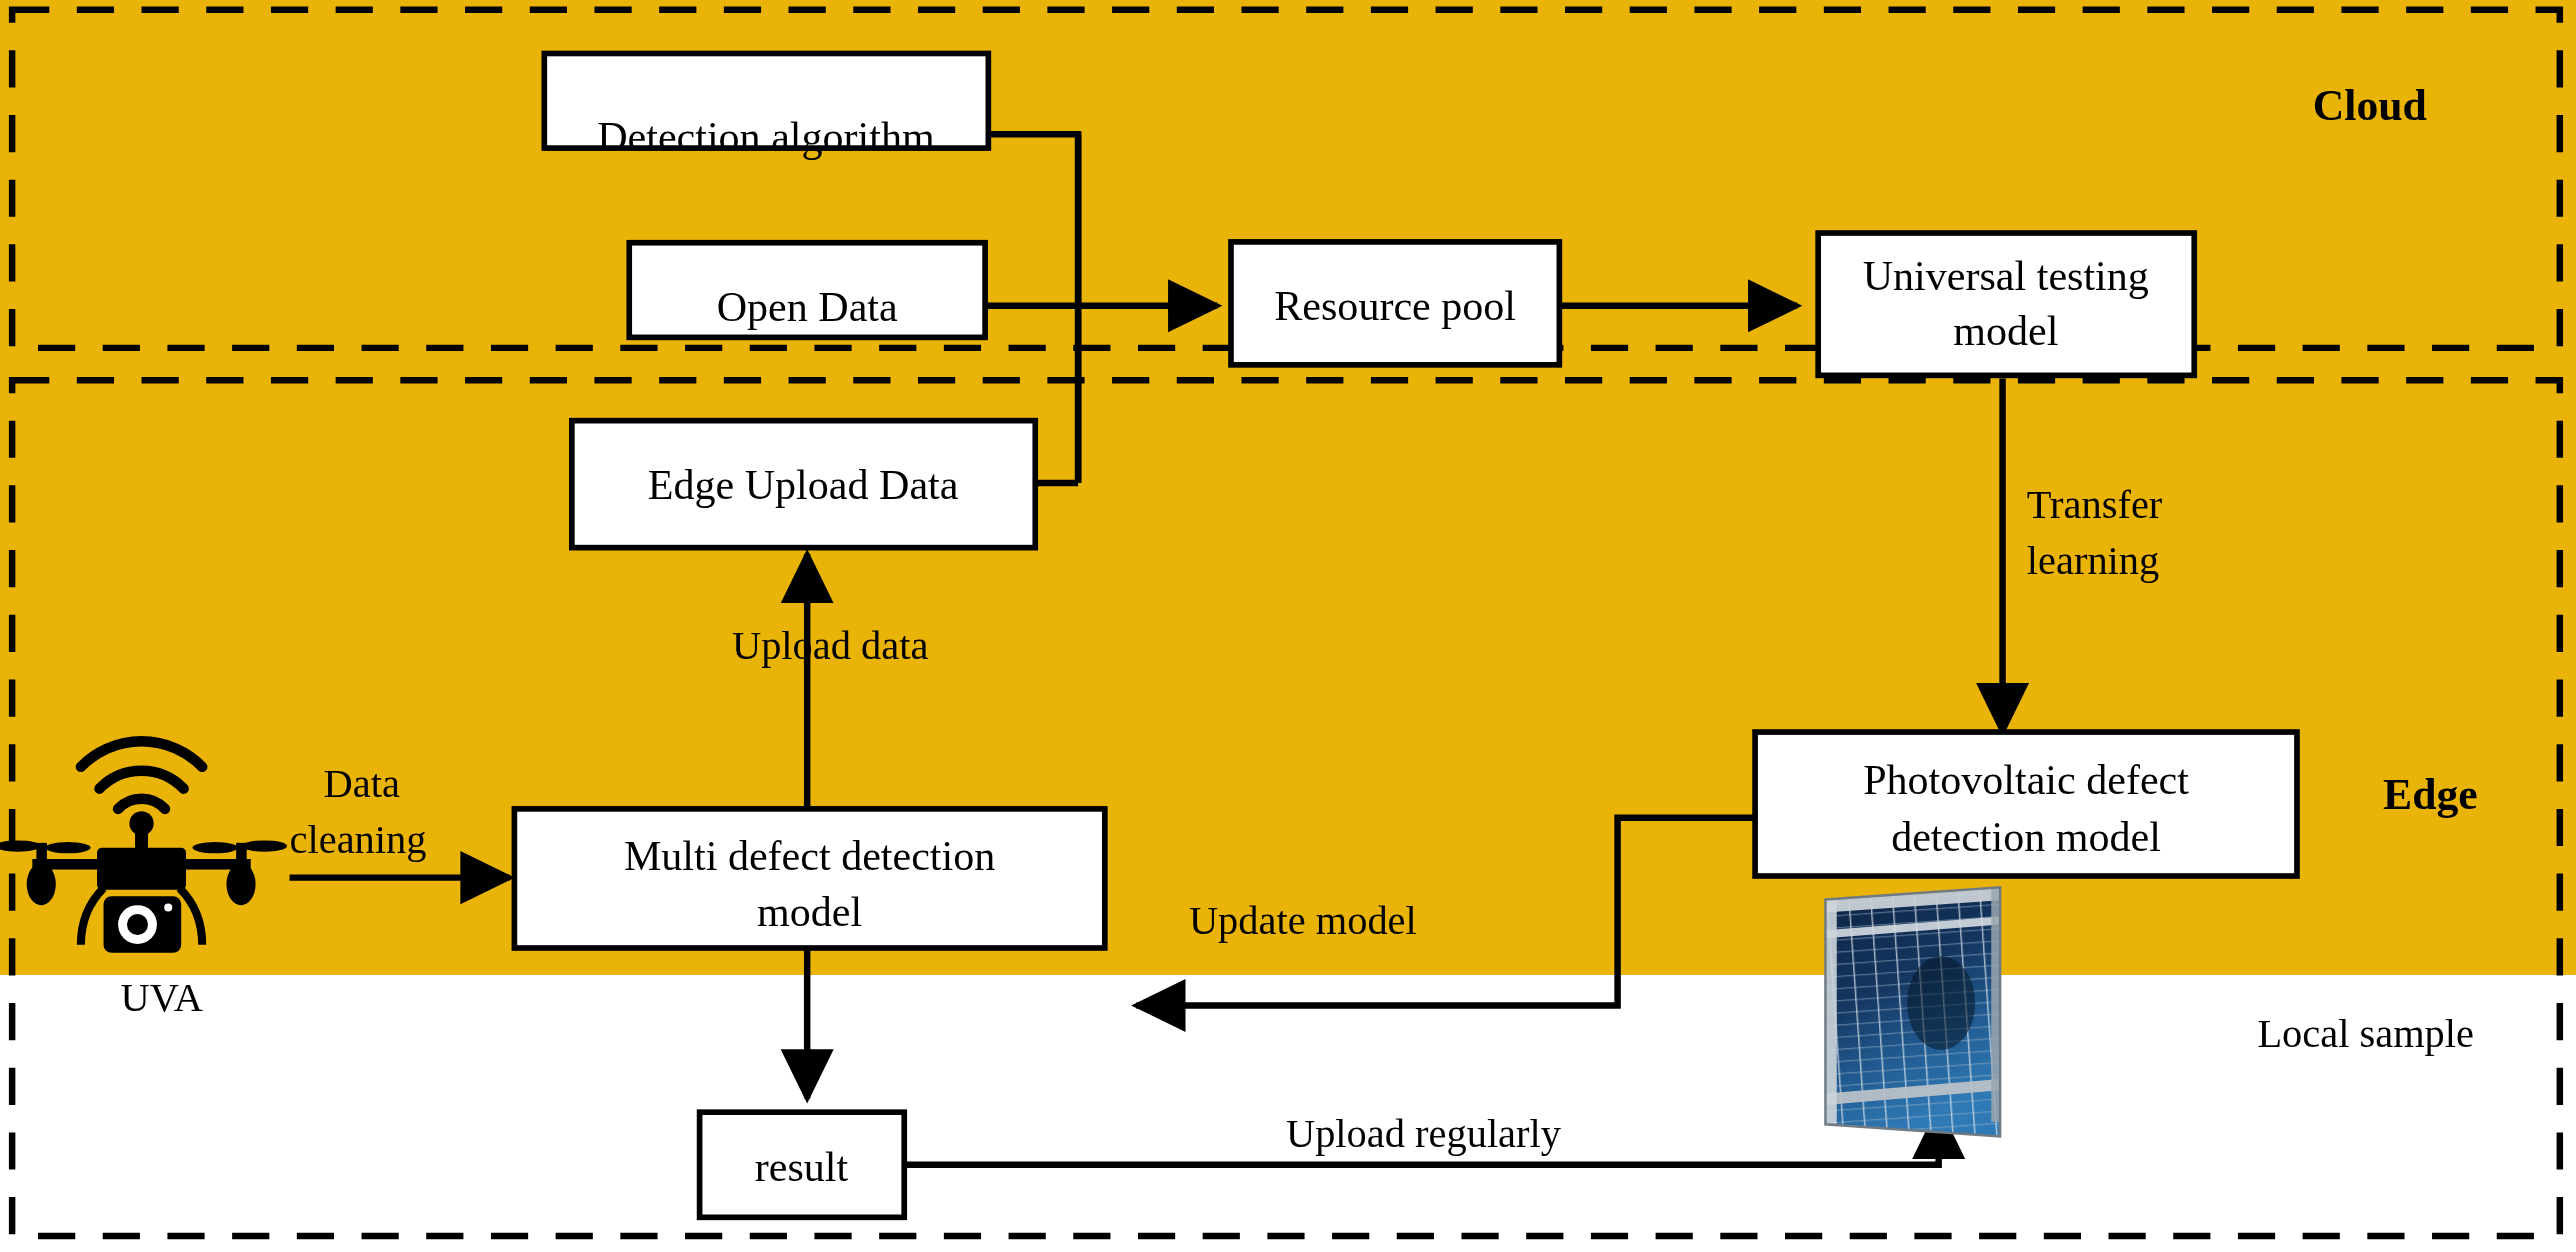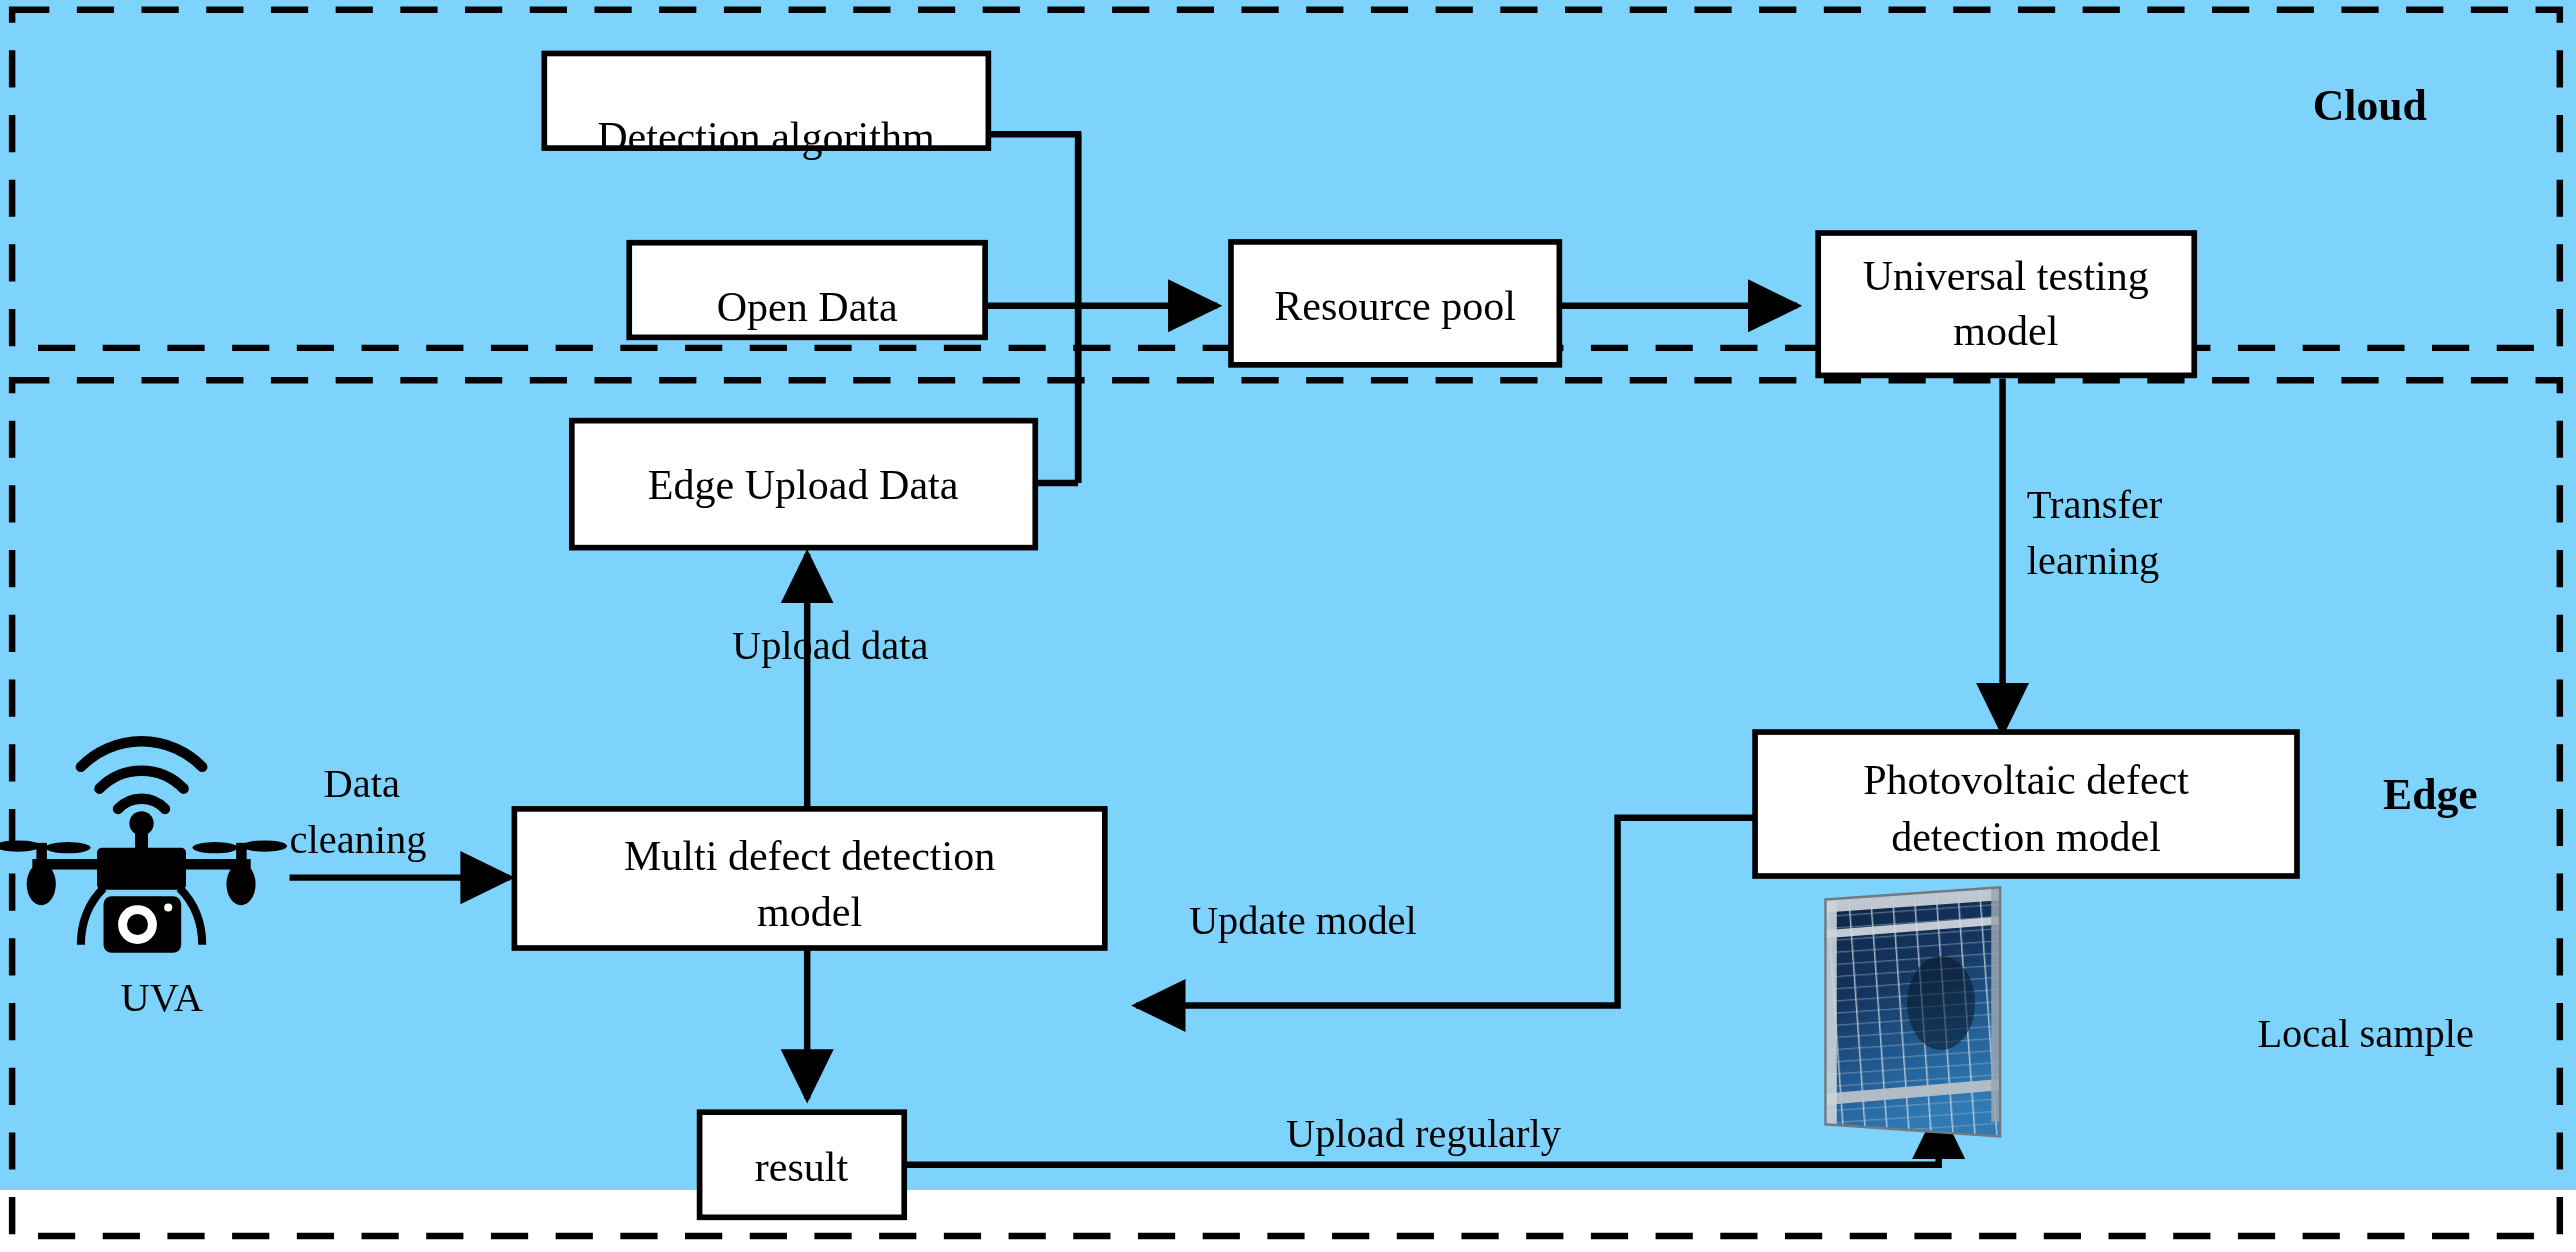--- a/index.html
+++ b/index.html
@@ -1,18 +1,18 @@
 <!DOCTYPE html>
 <html style="font-size:13px"><head>
 <meta charset="utf-8">
 <style>
   html,body{margin:0;padding:0;background:#ffffff;}
   body{width:2576px;height:1253px;overflow:hidden;
        font-family:"Liberation Serif","DejaVu Serif",serif;}
-  #stage{position:relative;width:2576px;height:1190px;background:#7dd3fc;}
+  #stage{position:relative;width:2576px;height:975px;background:#eab308;}
   svg.diagram{position:absolute;left:0;top:0;width:2576px;height:1253px;}
   .boxlabel{font-family:"Liberation Serif","DejaVu Serif",serif;
             font-size:52px;fill:#000;text-anchor:middle;}
   .edgelabel{font-family:"Liberation Serif","DejaVu Serif",serif;
              font-size:50px;fill:#000;}
   .zonelabel{font-family:"Liberation Serif","DejaVu Serif",serif;
              font-size:54px;font-weight:bold;fill:#000;text-anchor:middle;}
   .iconlabel{font-family:"Liberation Serif","DejaVu Serif",serif;
              font-size:50px;fill:#000;text-anchor:middle;}
   .nodebox{fill:#ffffff;stroke:#000000;stroke-width:7;}

